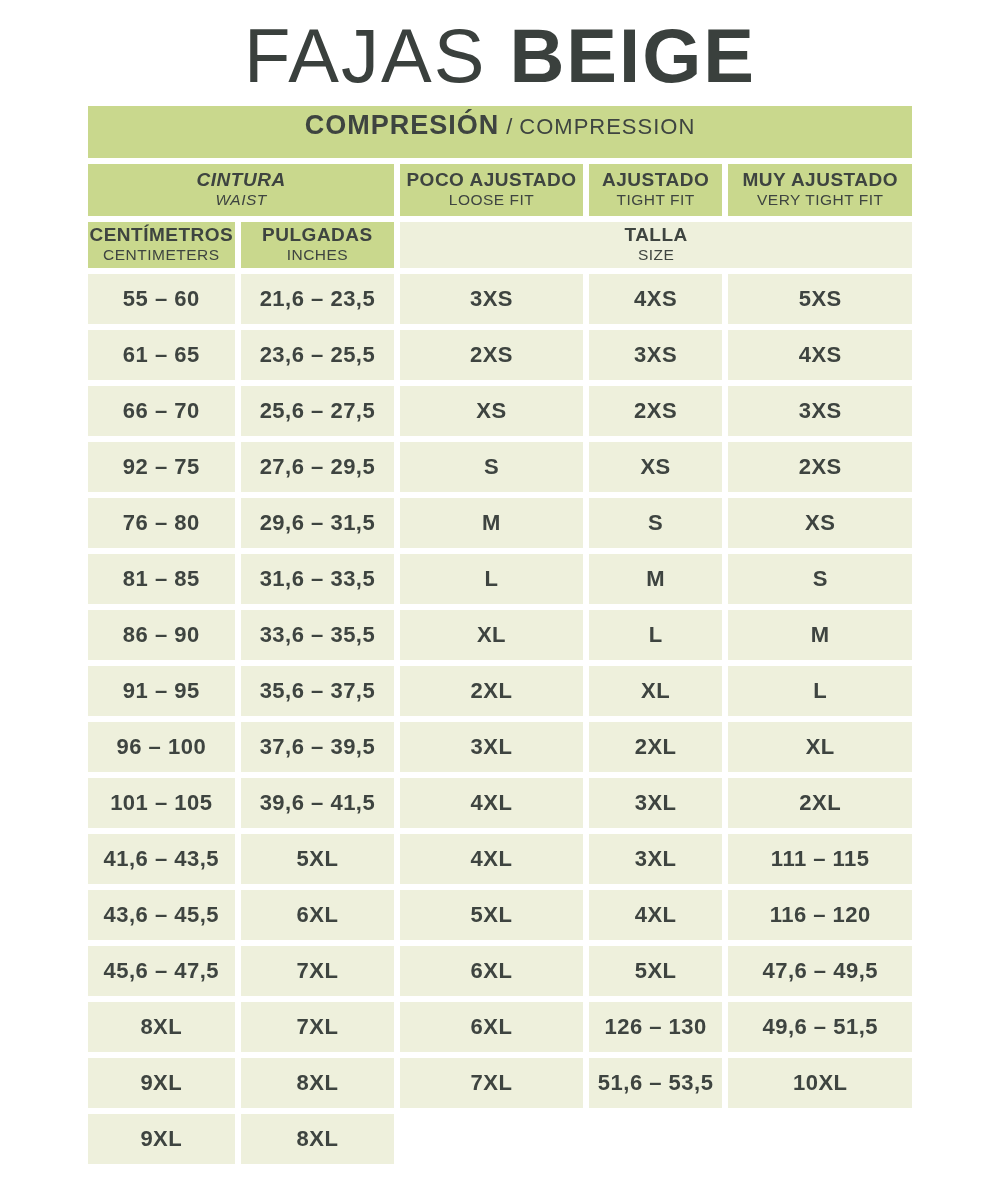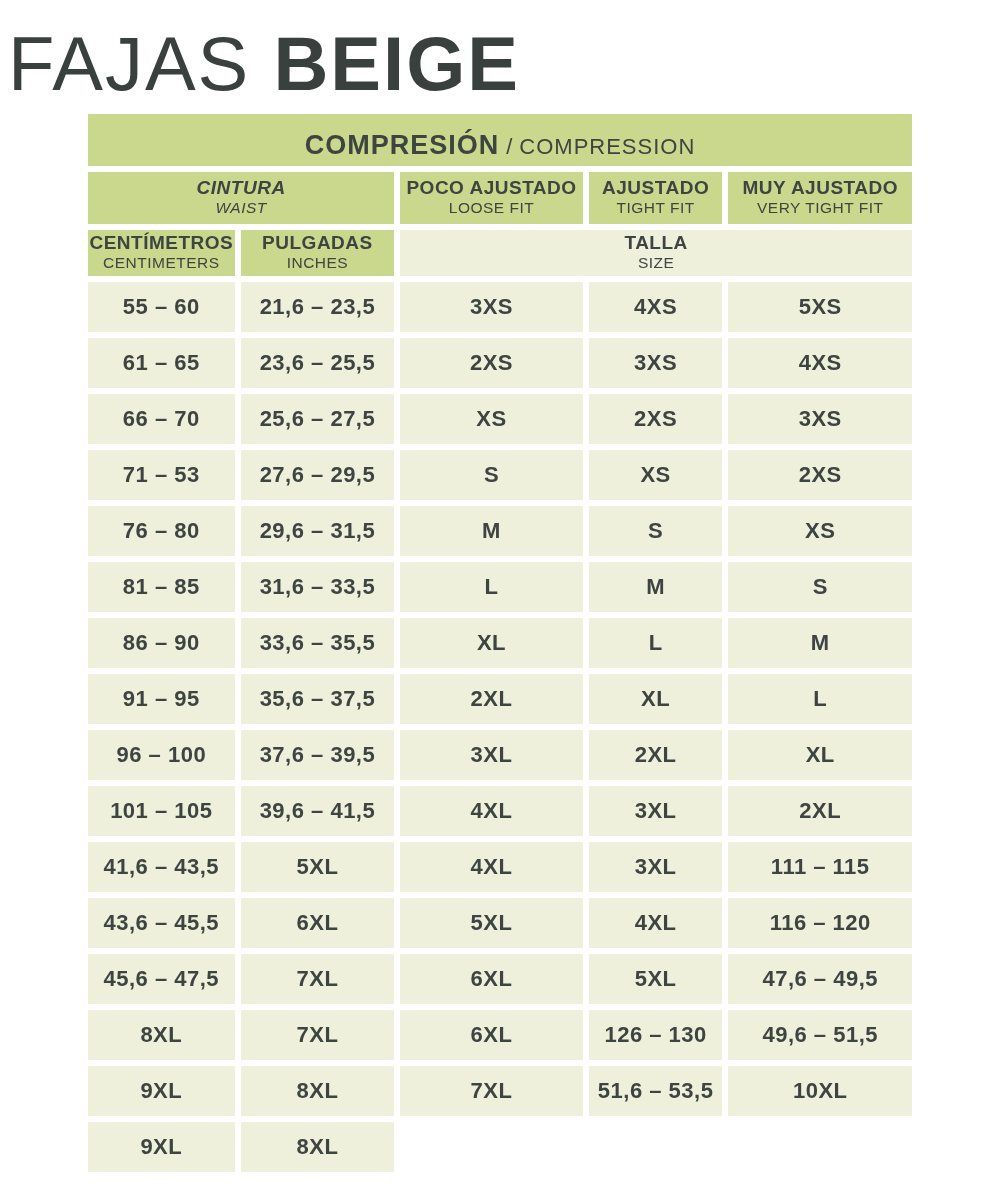--- a/index.html
+++ b/index.html
@@ -9,38 +9,38 @@
   }
   *{box-sizing:border-box;}
   html,body{margin:0;padding:0;}
   body{
     width:1000px;height:1200px;
     background:#ffffff;
     font-family:"Liberation Sans", sans-serif;
     color:var(--text);
   }
   .page-title{
-    text-align:left;
-    margin:8px;
+    text-align:center;
+    margin:0;
     padding-top:16px;
     font-size:76px;
     line-height:1.05;
     letter-spacing:2px;
     color:#3a403d;
     white-space:nowrap;
   }
   .page-title .t-light{font-weight:400;}
   .page-title .t-bold{font-weight:800;}
 
   .banner{
     width:824px;height:52px;
     margin:10px auto 0 auto;
     background:var(--header-green);
     display:flex;align-items:baseline;justify-content:center;
-    padding-top:16px;
+    padding-top:4px;
   }
   .banner .b-es{font-weight:700;font-size:27px;letter-spacing:1px;}
   .banner .b-sep{font-size:22px;margin:0 7px;}
   .banner .b-en{font-size:22px;letter-spacing:1px;}
 
   .size-table{
     width:824px;
     margin:6px auto 0 auto;
     display:grid;
     grid-template-columns:147fr 154fr 183fr 134fr 184fr;
@@ -123,21 +123,21 @@
     <div class="dcell">61 – 65</div>
     <div class="dcell">23,6 – 25,5</div>
     <div class="dcell">2XS</div>
     <div class="dcell">3XS</div>
     <div class="dcell">4XS</div>
     <div class="dcell">66 – 70</div>
     <div class="dcell">25,6 – 27,5</div>
     <div class="dcell">XS</div>
     <div class="dcell">2XS</div>
     <div class="dcell">3XS</div>
-    <div class="dcell">71 – 53</div>
+    <div class="dcell">92 – 75</div>
     <div class="dcell">27,6 – 29,5</div>
     <div class="dcell">S</div>
     <div class="dcell">XS</div>
     <div class="dcell">2XS</div>
     <div class="dcell">76 – 80</div>
     <div class="dcell">29,6 – 31,5</div>
     <div class="dcell">M</div>
     <div class="dcell">S</div>
     <div class="dcell">XS</div>
     <div class="dcell">81 – 85</div>

